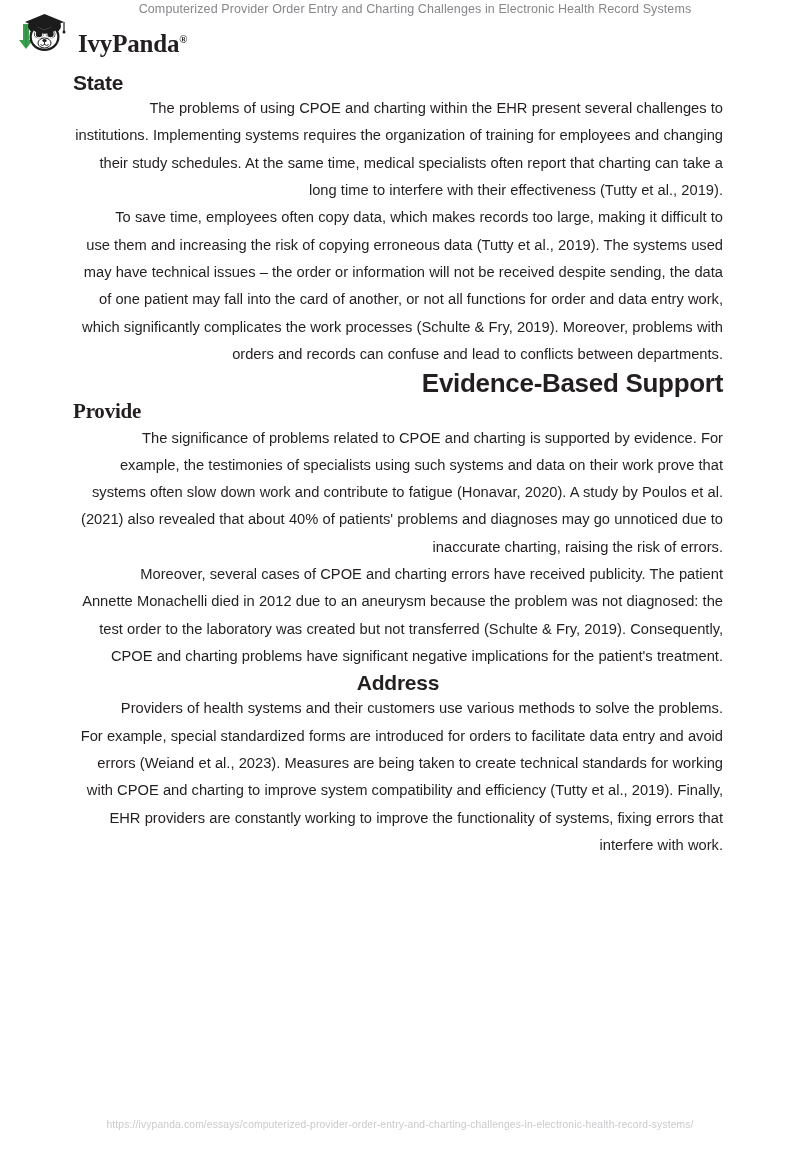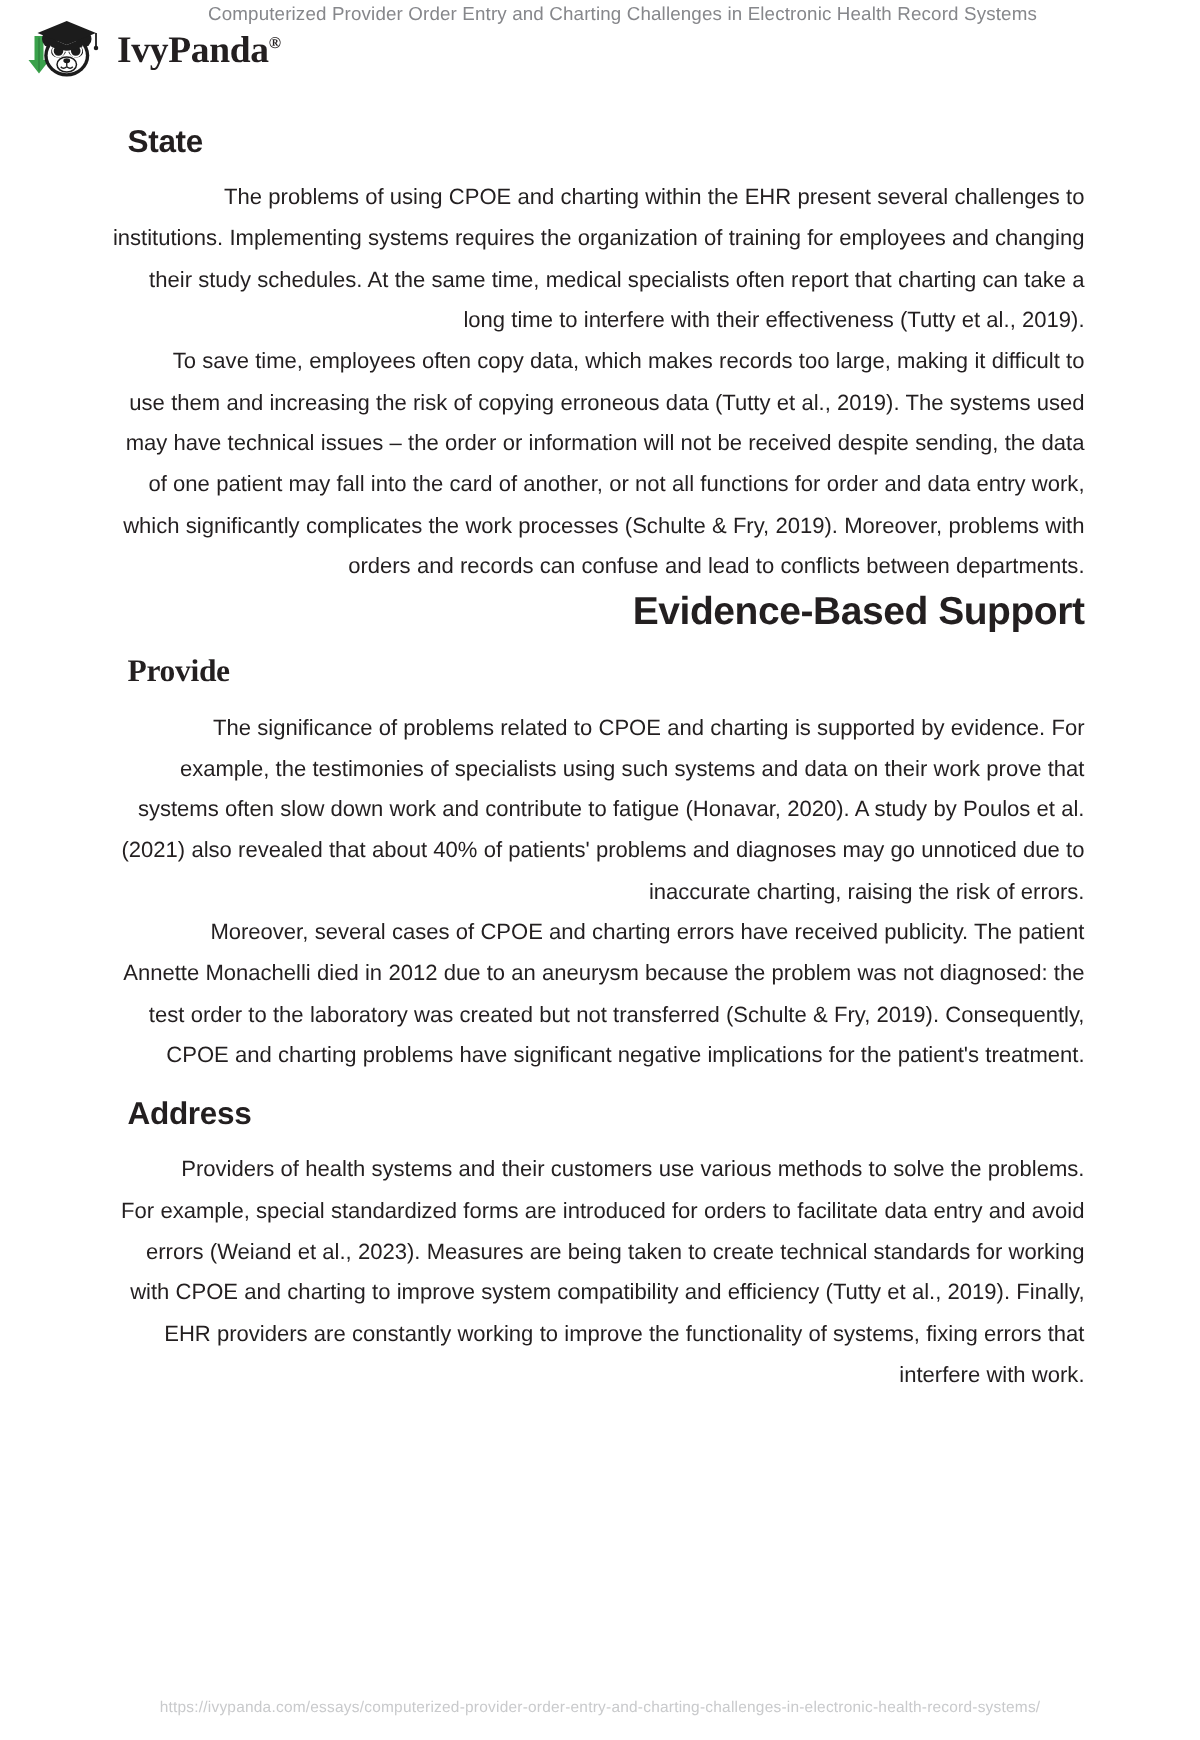--- a/index.html
+++ b/index.html
@@ -22,21 +22,21 @@
     position: absolute;
     top: 0; left: 0;
     width: 800px;
     height: 62px;
   }
   .brand {
     position: absolute;
     left: 14px;
     top: 9px;
     display: flex;
-    align-items: center;
+    align-items: flex-end;
     gap: 6px;
   }
   .brand-mark {
     width: 58px;
     height: 46px;
     display: block;
   }
   .brand-word {
     font-family: "Liberation Serif", serif;
     font-weight: bold;
@@ -80,21 +80,21 @@
     margin: 0;
     padding: 0;
     color: #231f20;
     letter-spacing: -0.3px;
     text-align: right;
   }
   h3.sub-title {
     font-size: 21px;
     font-weight: bold;
     line-height: 1.2;
-    margin: 12px;
+    margin: 0;
     padding: 0;
     color: #231f20;
     letter-spacing: -0.2px;
   }
   p.para {
     font-size: 14.7px;
     line-height: 27.3px;
     margin: 0;
     padding: 0;
     text-indent: 30px;
@@ -103,28 +103,28 @@
     word-spacing: 0.1px;
   }
 
   .blk-state-h      { margin-top: 6px; }
   .blk-p1           { margin-top: 22px; }
   .blk-p2           { margin-top: 19px; }
   .blk-ebs-h        { margin-top: 29px; }
   .blk-provide-h    { margin-top: 28px; font-family: Liberation Serif, serif; }
   .blk-p3           { margin-top: 21px; }
   .blk-p4           { margin-top: 19px; }
-  .blk-address-h    { margin-top: 30px; }
+  .blk-address-h    { margin-top: 30px; text-align: center; }
   .blk-p5           { margin-top: 22px; }
 
   
   .page-footer {
     position: absolute;
     left: 0;
-    bottom: 14px;
+    bottom: 28px;
     width: 800px;
     text-align: center;
     margin-top: 19px;
   }
   .footer-url {
     font-size: 10.3px;
     color: #c9cacc;
     font-family: "Liberation Sans", sans-serif;
     letter-spacing: 0.15px;
     text-decoration: none;

